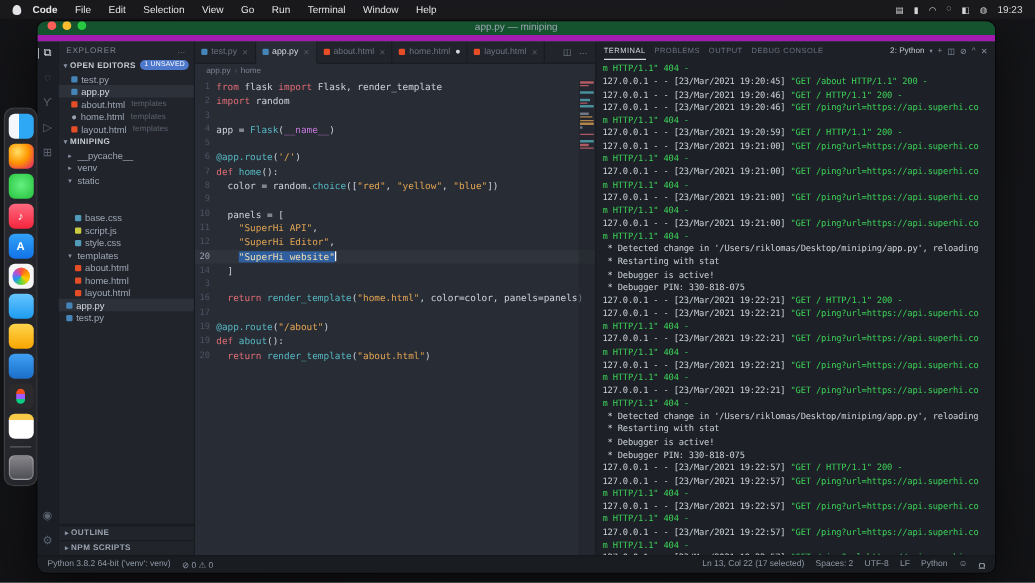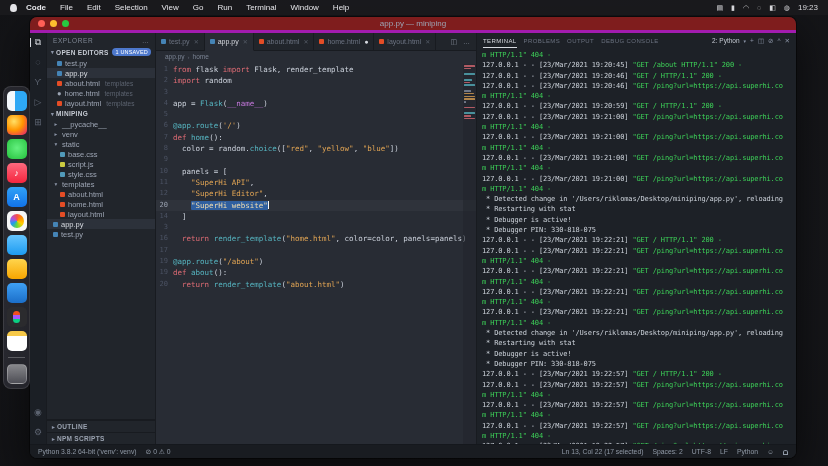--- a/index.html
+++ b/index.html
@@ -28,21 +28,21 @@
   .dk-twitter{background:linear-gradient(180deg,#66c5ff,#1d9bf0)}
   .dk-sketch{background:linear-gradient(180deg,#ffd54d,#f7a500)}
   .dk-vscode{background:linear-gradient(180deg,#3fa0f4,#1b6ec9)}
   .dk-figma{background:#2b2b2e}
   .dk-figma::after{content:"";position:absolute;left:6px;top:4px;width:7px;height:12px;border-radius:4px;background:linear-gradient(180deg,#f24e1e 0 33%,#a259ff 33% 66%,#0acf83 66%)}
   .dk-notes{background:linear-gradient(180deg,#f7c948 0 24%,#ffffff 24%)}
   .dk-trash{background:linear-gradient(180deg,rgba(255,255,255,.45),rgba(200,200,210,.25));border:1px solid rgba(255,255,255,.25)}
 
   
   .vscode{position:absolute;left:30px;top:17px;width:766px;height:441px;background:#21252b;border-radius:7px;overflow:hidden;box-shadow:0 14px 44px rgba(0,0,0,.65),0 0 0 1px rgba(0,0,0,.45);display:flex;flex-direction:column}
-  .titlebar{height:16px;background:#7f1d1d;display:flex;align-items:center;position:relative;flex:0 0 auto;border-bottom:3px solid #a21caf}
+  .titlebar{height:16px;background:#14532d;display:flex;position:relative;flex:0 0 auto;border-bottom:5px solid #a21caf}
   .lights{display:flex;gap:5px;padding-left:8px;z-index:2}
   .light{width:7px;height:7px;border-radius:50%}
   .l-red{background:#ff5f57}.l-yellow{background:#febc2e}.l-green{background:#28c840}
   .wtitle{position:absolute;left:0;right:0;text-align:center;font-size:8px;color:#9da5b4}
 
   .main{flex:1;display:flex;min-height:0}
 
   
   .activitybar{width:16px;background:#1b1f25;display:flex;flex-direction:column;align-items:center;padding-top:5px;gap:11px;flex:0 0 auto}
   .ab-icon{font-size:9px;line-height:9px;color:#5c6370;width:100%;text-align:center}
@@ -225,21 +225,21 @@
             <span>__pycache__</span>
           </div>
           <div class="row" style="padding-left: 6px;">
             <span class="chev">▸</span>
             <span>venv</span>
           </div>
           <div class="row" style="padding-left: 6px;">
             <span class="chev">▾</span>
             <span>static</span>
           </div>
-          <div class="row" style="padding-left: 13px;">
+          <div class="row" style="padding-left: 13px; margin-top: 20px;">
             <span class="fi css"></span>
             <span>base.css</span>
           </div>
           <div class="row" style="padding-left: 13px;">
             <span class="fi js"></span>
             <span>script.js</span>
           </div>
           <div class="row" style="padding-left: 13px;">
             <span class="fi css"></span>
             <span>style.css</span>

